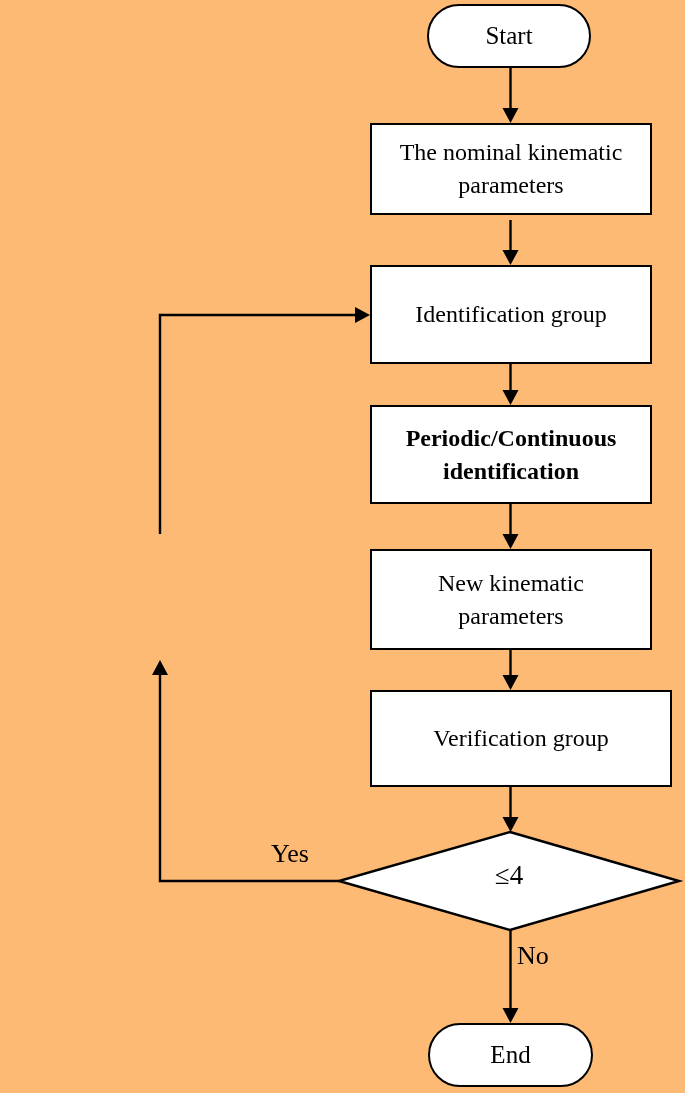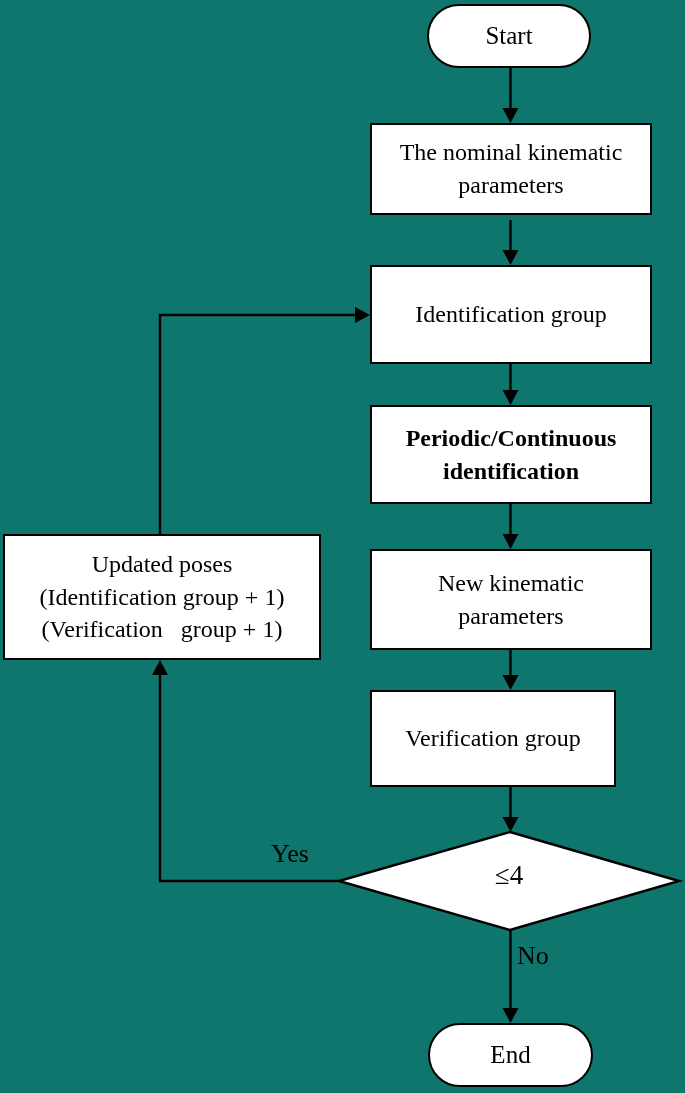--- a/index.html
+++ b/index.html
@@ -4,21 +4,21 @@
 <style>
   html, body {
     margin: 0;
     padding: 0;
     background: #ffffff;
   }
   .canvas {
     position: relative;
     width: 685px;
     height: 1093px;
-    background: #0f766e;
+    background: #fdba74;
     color: #000000;
     font-family: "Liberation Serif", "DejaVu Serif", "DejaVu Sans", serif;
     overflow: hidden;
   }
   .connector-layer {
     position: absolute;
     left: 0;
     top: 0;
   }
   .node {
@@ -106,25 +106,22 @@
 parameters</div>
 
   <div class="node bold-label" style="left:370px; top:405px; width:282px; height:99px;">Periodic/Continuous
 identification</div>
 
   <div class="node" style="left:370px; top:265px; width:282px; height:99px;">Identification group</div>
 
   <div class="node" style="left:370px; top:549px; width:282px; height:101px;">New kinematic
 parameters</div>
 
-  <div class="node" style="left:370px; top:690px; width:246px; height:97px;">Verification group</div>
+  <div class="node" style="left:370px; top:690px; width:302px; height:97px;">Verification group</div>
 
-  <div class="node" style="left:3px; top:534px; width:318px; height:126px;">Updated poses
-(Identification group + 1)
-(Verification   group + 1)</div>
 
   <div class="node terminator" style="left:428px; top:1023px; width:165px; height:64px;">End</div>
 
   <div class="decision-label">≤4</div>
 
   <div class="edge-label yes">Yes</div>
 
   <div class="edge-label no">No</div>
 
 </div>

